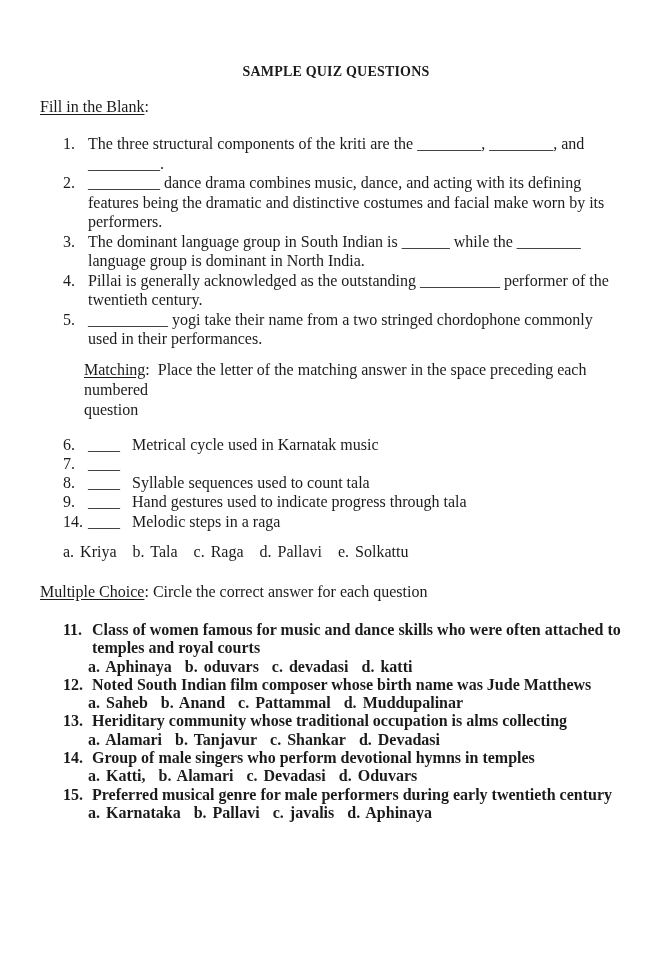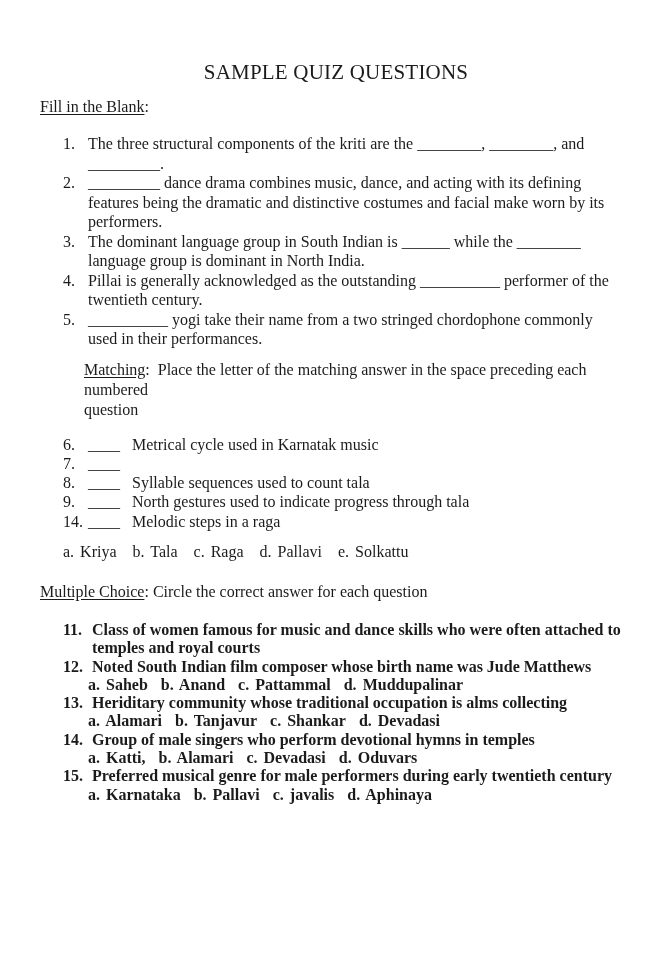--- a/index.html
+++ b/index.html
@@ -14,22 +14,22 @@
   }
   .page {
     box-sizing: border-box;
     width: 672px;
     height: 976px;
     padding: 62px 40px 0 40px;
   }
   .title {
     margin: 0;
     text-align: center;
-    font-weight: normal;
-    font-size: 21px;
+    font-weight: bold;
+    font-size: 14px;
     line-height: 20px;
     letter-spacing: 0.2px;
   }
   .intro {
     margin: 15px 0 0 0;
     line-height: 20px;
     white-space: pre-wrap;
   }
   .section-heading {
     margin: 0;
@@ -119,40 +119,41 @@
       <span class="blank">____</span>
     </div>
     <div class="mrow">
       <span class="num">8.</span>
       <span class="blank">____</span>
       <span class="mtext">Syllable sequences used to count tala</span>
     </div>
     <div class="mrow">
       <span class="num">9.</span>
       <span class="blank">____</span>
-      <span class="mtext">North gestures used to indicate progress through tala</span>
+      <span class="mtext">Hand gestures used to indicate progress through tala</span>
     </div>
     <div class="mrow">
       <span class="num">14.</span>
       <span class="blank">____</span>
       <span class="mtext">Melodic steps in a raga</span>
     </div>
   </div>
 
   <p class="answers"><span class="opt"><span class="letter">a.</span> <span>Kriya</span></span><span class="opt"><span class="letter">b.</span> <span>Tala</span></span><span class="opt"><span class="letter">c.</span> <span>Raga</span></span><span class="opt"><span class="letter">d.</span> <span>Pallavi</span></span><span class="opt"><span class="letter">e.</span> <span>Solkattu</span></span></p>
 
   <p class="section-heading mc-heading"><span class="u">Multiple Choice</span><span>: Circle the correct answer for each question</span></p>
 
   <div class="mclist">
 
     <div class="mcrow">
       <span class="num">11.</span>
       <div class="mc-body">
         <div class="qtext">Class of women famous for music and dance skills who were often attached to
 temples and royal courts</div>
+        <div class="mc-options"><span class="opt"><span class="letter">a.</span> <span>Aphinaya</span></span><span class="opt"><span class="letter">b.</span> <span>oduvars</span></span><span class="opt"><span class="letter">c.</span> <span>devadasi</span></span><span class="opt"><span class="letter">d.</span> <span>katti</span></span></div>
       </div>
     </div>
 
     <div class="mcrow">
       <span class="num">12.</span>
       <div class="mc-body">
         <div class="qtext">Noted South Indian film composer whose birth name was Jude Matthews</div>
         <div class="mc-options"><span class="opt"><span class="letter">a.</span> <span>Saheb</span></span><span class="opt"><span class="letter">b.</span> <span>Anand</span></span><span class="opt"><span class="letter">c.</span> <span>Pattammal</span></span><span class="opt"><span class="letter">d.</span> <span>Muddupalinar</span></span></div>
       </div>
     </div>

